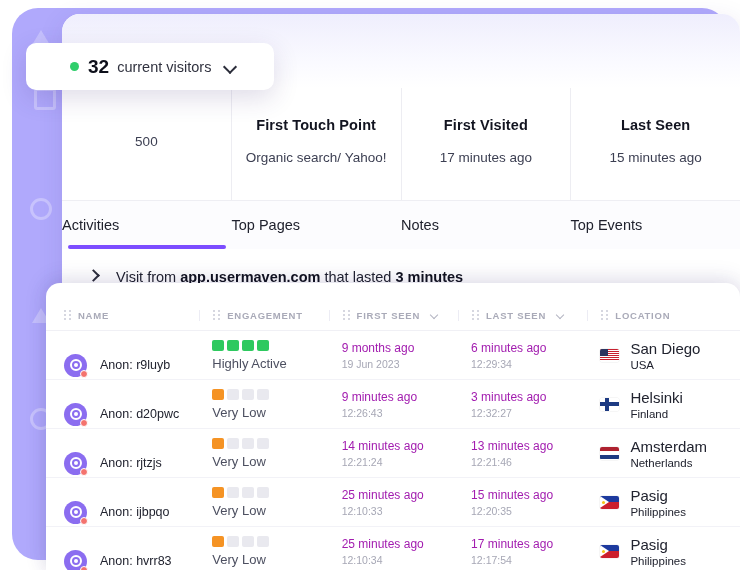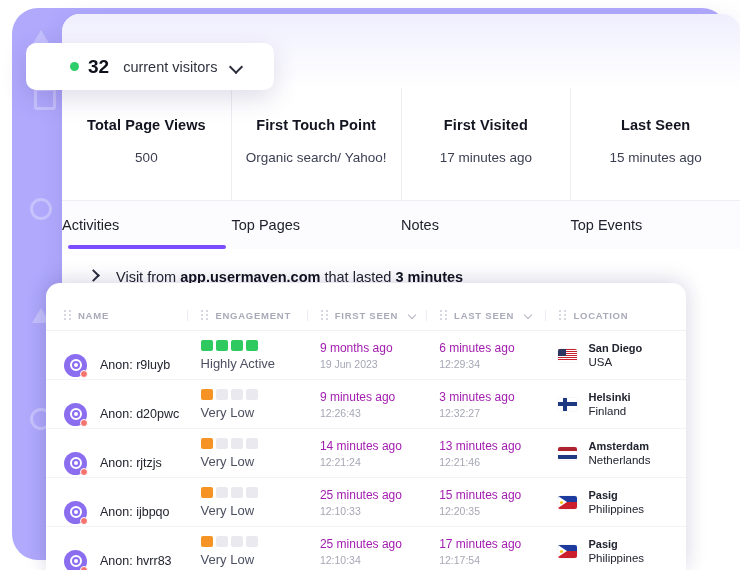--- a/index.html
+++ b/index.html
@@ -80,21 +80,21 @@
   .chev::before{
     content:"";position:absolute;left:3px;top:2px;width:7px;height:7px;
     border-top:2px solid #2b2d3a;border-right:2px solid #2b2d3a;
     transform:rotate(45deg);
   }
   .visit-txt{font-size:14.5px;color:#20222e;}
   .visit-txt b{font-weight:bold;color:#10121d;}
 
   
   .table-card{
-    position:absolute;left:46px;top:283px;width:640px;height:287px;
+    position:absolute;left:46px;top:283px;width:694px;height:287px;
     background:#ffffff;border-radius:14px 14px 0 0;
     box-shadow:0 -3px 22px rgba(50,35,110,.13), 0 2px 20px rgba(50,35,110,.08);
     overflow:hidden;
   }
   .thead{
     display:flex;height:30px;align-items:center;
     border-bottom:1px solid #f0f0f5;margin-top:17px;
   }
   .th{
     display:flex;align-items:center;gap:7px;
@@ -155,35 +155,35 @@
   .tstack{display:flex;flex-direction:column;gap:3px;}
   .t1{font-size:12px;color:#a21caf;}
   .t2{font-size:10.5px;color:#a6a7b5;}
 
   .flag{
     width:19px;height:13px;flex:none;margin-right:11px;border-radius:2px;
     overflow:hidden;position:relative;background:#fff;
     box-shadow:0 0 0 .5px rgba(0,0,0,.07);
   }
   .locstack{display:flex;flex-direction:column;gap:2px;}
-  .loc1{font-size:11px;color:#21232f;font-weight:bold;}
+  .loc1{font-size:15px;color:#21232f;}
   .loc2{font-size:11.5px;color:#21232f;}
 
   
   .pill{
     position:absolute;left:26px;top:43px;width:248px;height:47px;
     background:#ffffff;border-radius:10px;
     box-shadow:0 8px 26px rgba(55,35,115,.16);
     display:flex;align-items:center;padding-left:44px;box-sizing:border-box;
     cursor:pointer;
   }
   .pill .gdot{
     width:9px;height:9px;border-radius:50%;background:#2fce6b;flex:none;margin-right:9px;
   }
-  .pill .num{font-size:19px;font-weight:bold;color:#0d0f1a;margin-right:14px;}
+  .pill .num{font-size:19px;font-weight:bold;color:#0d0f1a;margin-right:8px;}
   .pill .lbl{font-size:14.5px;color:#30323f;}
   .pill .dd{width:14px;height:14px;position:relative;margin-left:12px;flex:none;}
   .pill .dd::before{
     content:"";position:absolute;left:2px;top:2px;width:8px;height:8px;
     border-bottom:2px solid #2b2d3a;border-right:2px solid #2b2d3a;
     transform:rotate(45deg);
   }
 </style>
 </head>
 <body>
@@ -208,21 +208,20 @@
       <span class="pshape ci" style="left:380px;top:82px;"></span>
       <span class="pshape sq" style="left:500px;top:82px;"></span>
     </div>
   </div>
 
   <div class="main-card">
     <div class="card-topstrip"></div>
 
     <div class="metrics">
       <div class="metric">
-        <div class="mt">Total Page Views</div>
         <div class="mv">500</div>
       </div>
       <div class="metric">
         <div class="mt">First Touch Point</div>
         <div class="mv">Organic search/ Yahoo!</div>
       </div>
       <div class="metric">
         <div class="mt">First Visited</div>
         <div class="mv">17 minutes ago</div>
       </div>

